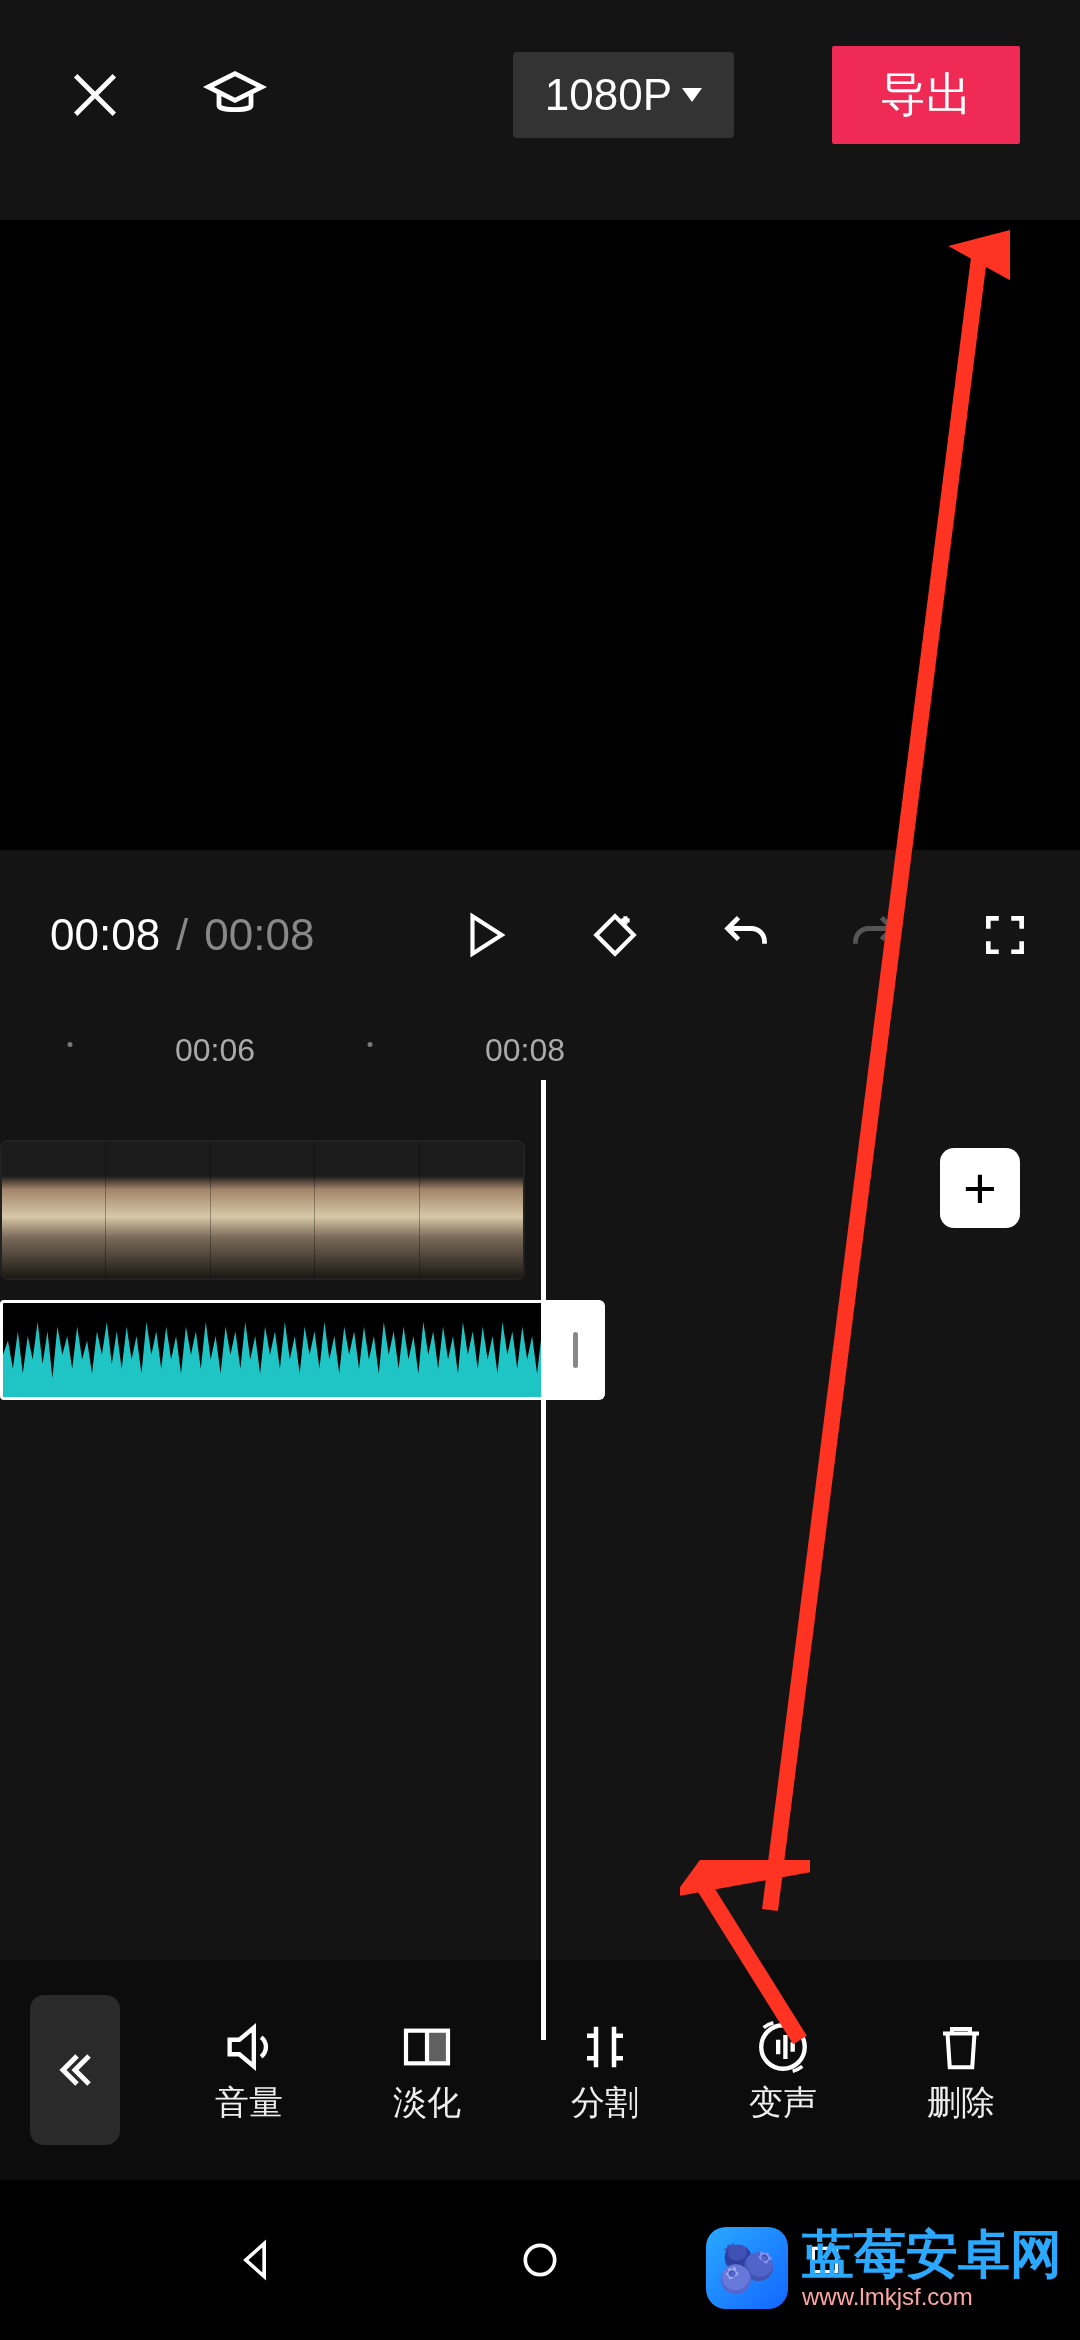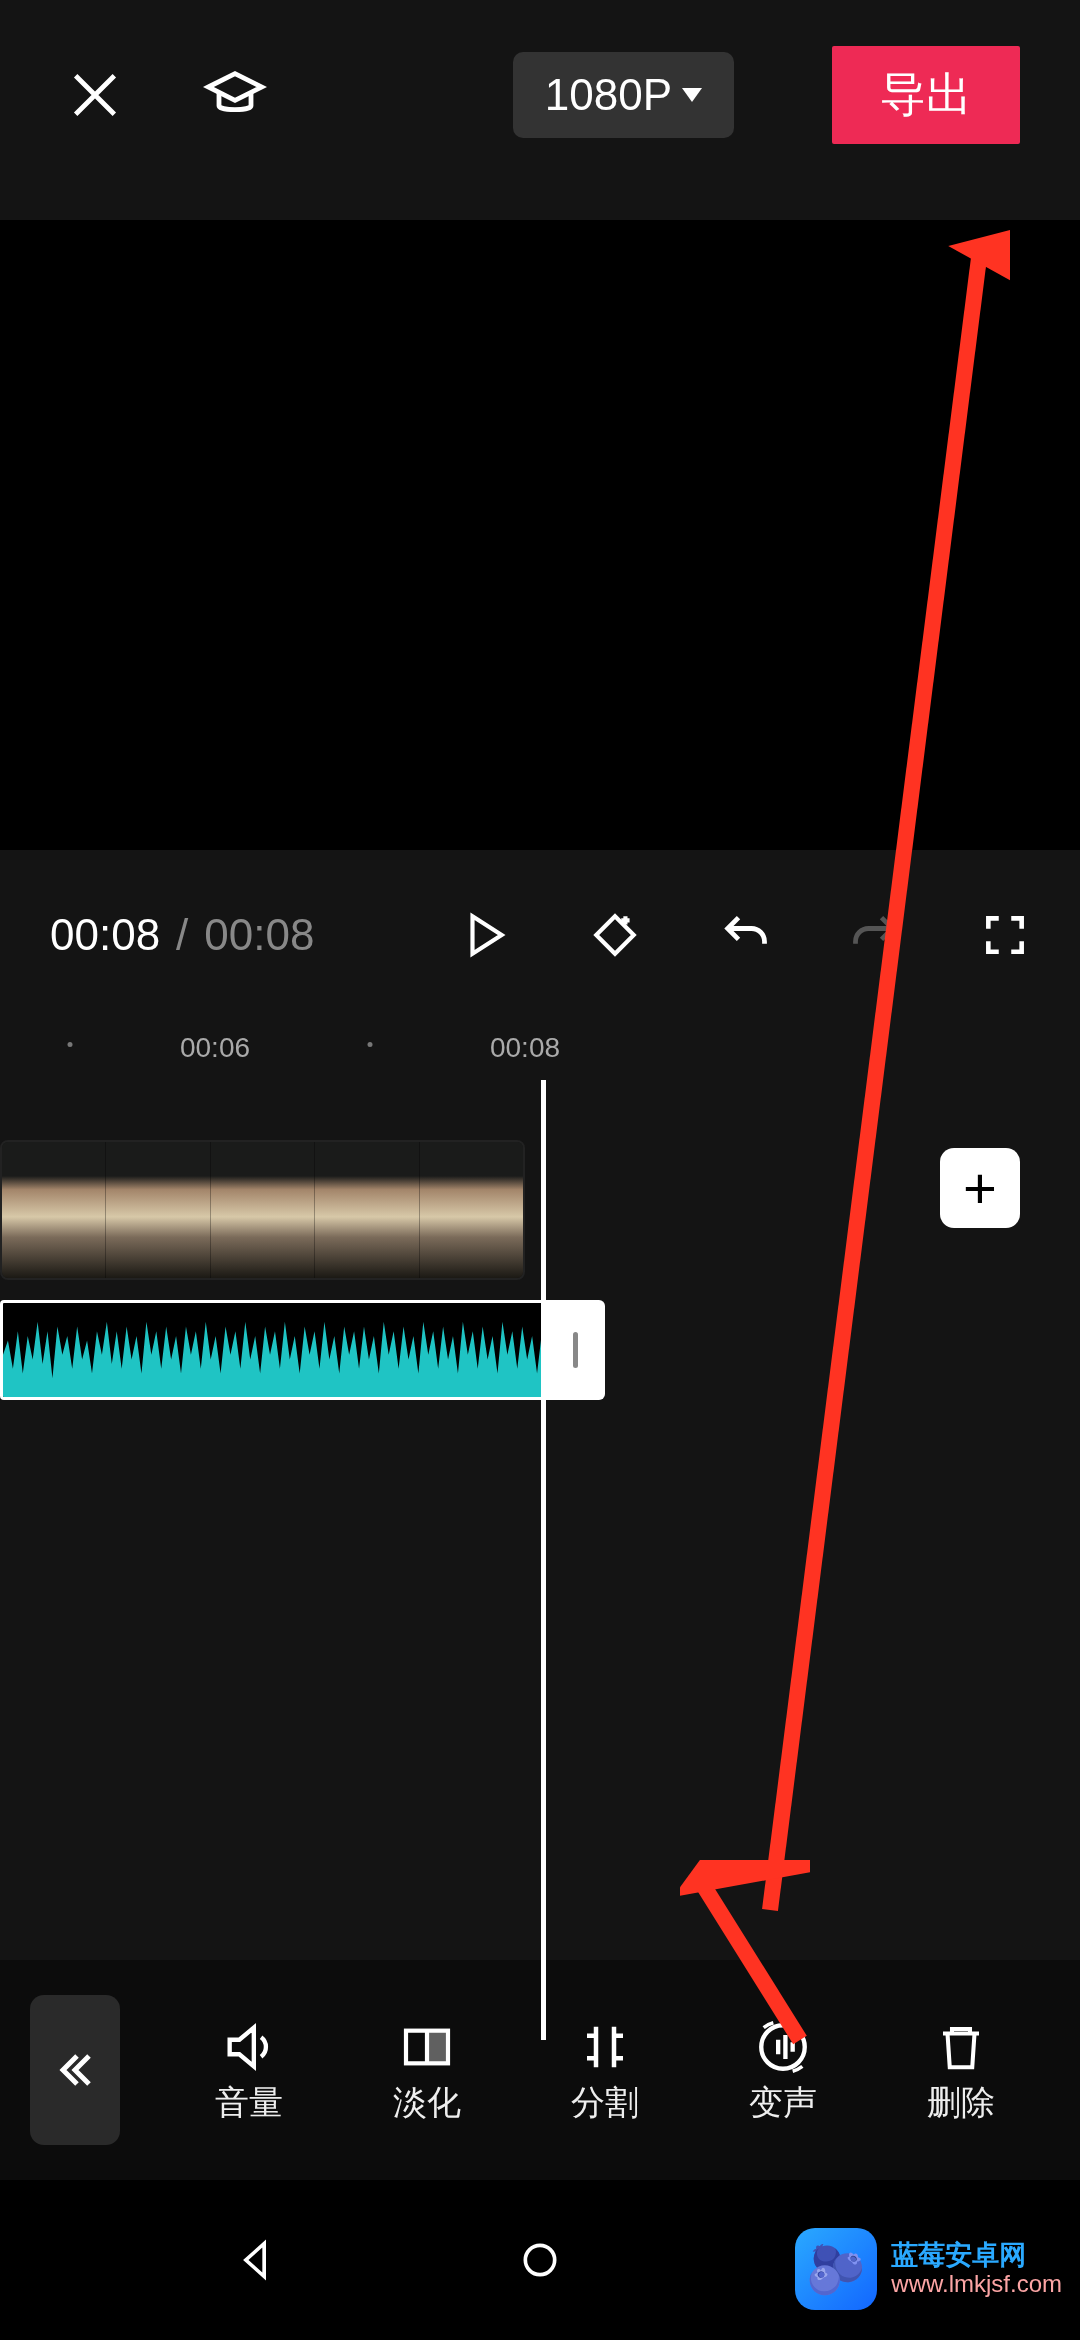--- a/index.html
+++ b/index.html
@@ -19,21 +19,21 @@
     align-items: center;
     padding: 0 60px;
     gap: 70px;
   }
   .icon-btn { width: 70px; height: 70px; display:flex; align-items:center; justify-content:center; color:#fff; }
   .top-bar .spacer { flex:1; }
   .resolution-btn {
     background: #333;
     color: #fff;
     padding: 18px 32px;
-    border-radius: 10px;
+    border-radius: 4px;
     font-size: 44px;
     display:flex; align-items:center; gap:10px;
   }
   .resolution-btn .tri { width:0;height:0;border-left:10px solid transparent;border-right:10px solid transparent;border-top:14px solid #fff; }
   .export-btn {
     background: #ee2a55;
     color:#fff;
     padding: 18px 48px;
     border-radius: 2px;
     font-size: 46px;
@@ -67,21 +67,21 @@
   
   .timeline {
     position: relative;
     height: 970px;
     background: #141414;
   }
   .ruler {
     height: 60px;
     position: relative;
     color:#aaa;
-    font-size: 28px;
+    font-size: 32px;
   }
   .ruler .tick { position:absolute; top:12px; transform:translateX(-50%); }
   .ruler .dot { position:absolute; top:22px; width:5px; height:5px; background:#777; border-radius:50%; transform:translateX(-50%); }
   .playhead {
     position:absolute;
     left:541px;
     top:60px;
     width:5px;
     height:960px;
     background:#fff;
@@ -185,21 +185,21 @@
     display:flex; align-items:center; gap:14px;
     z-index:300;
   }
   .wm-badge{
     width:82px;height:82px;border-radius:20px;
     background:linear-gradient(135deg,#2aa9ff,#1266ff);
     display:flex;align-items:center;justify-content:center;
     font-size:48px;
   }
   .wm-text{display:flex;flex-direction:column;line-height:1.1;}
-  .wm-text .t1{font-size:27px;font-weight:700;color:#2aa9ff;}
+  .wm-text .t1{font-size:52px;font-weight:700;color:#2aa9ff;}
   .wm-text .t2{font-size:24px;color:#fca5a5;}
 </style>
 </head>
 <body>
 
 <div class="top-bar">
   <div class="icon-btn">
     <svg viewBox="0 0 24 24" width="58" height="58" stroke="#fff" stroke-width="2" fill="none">
         <path d="M4 4 L20 20 M20 4 L4 20"></path>
       </svg>

